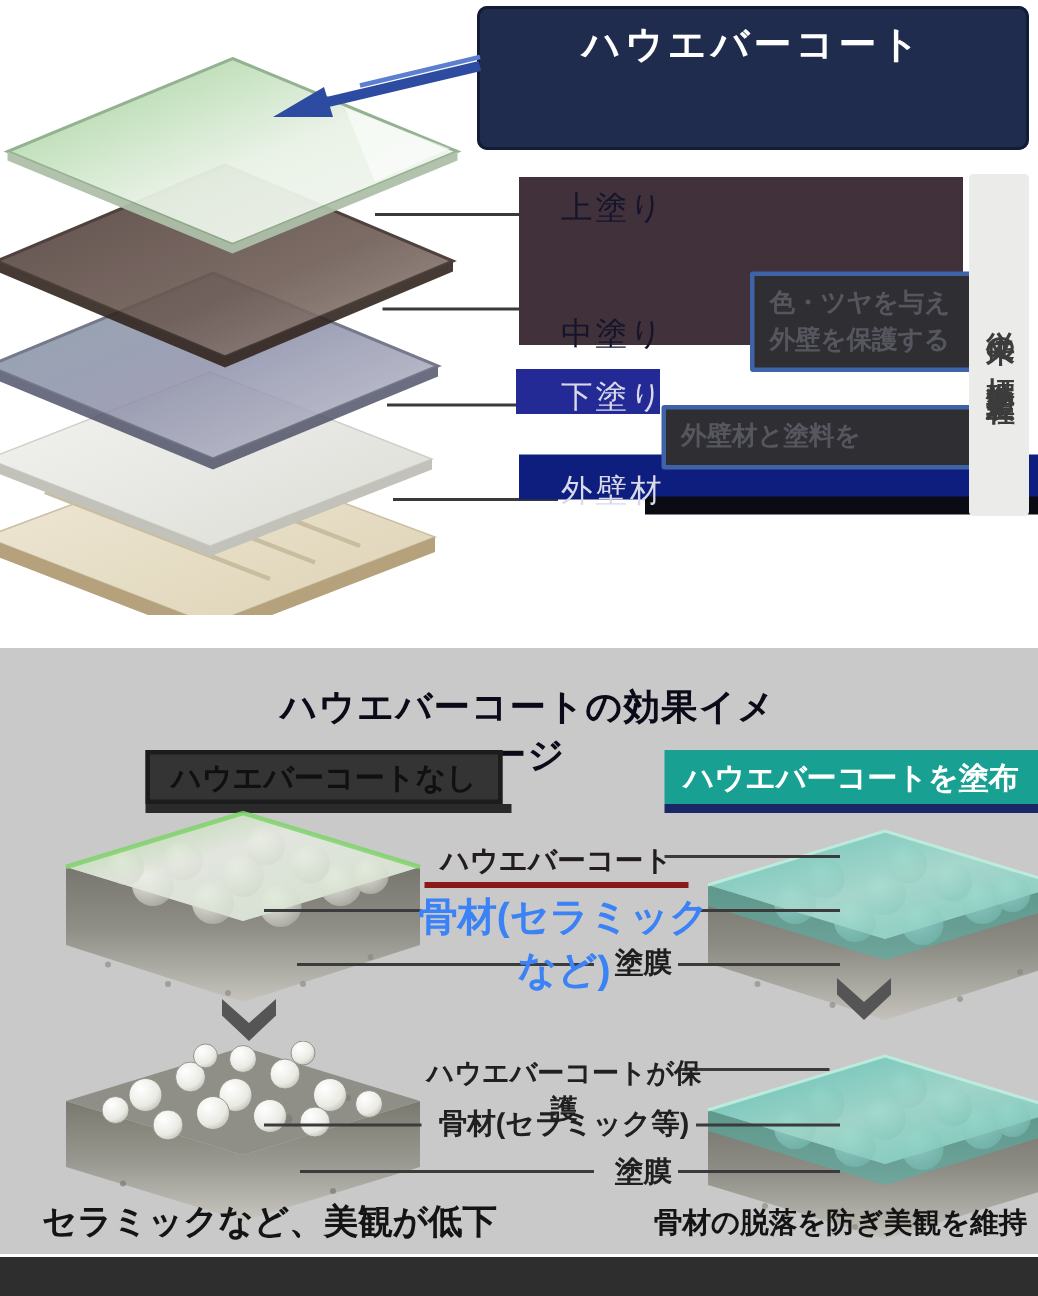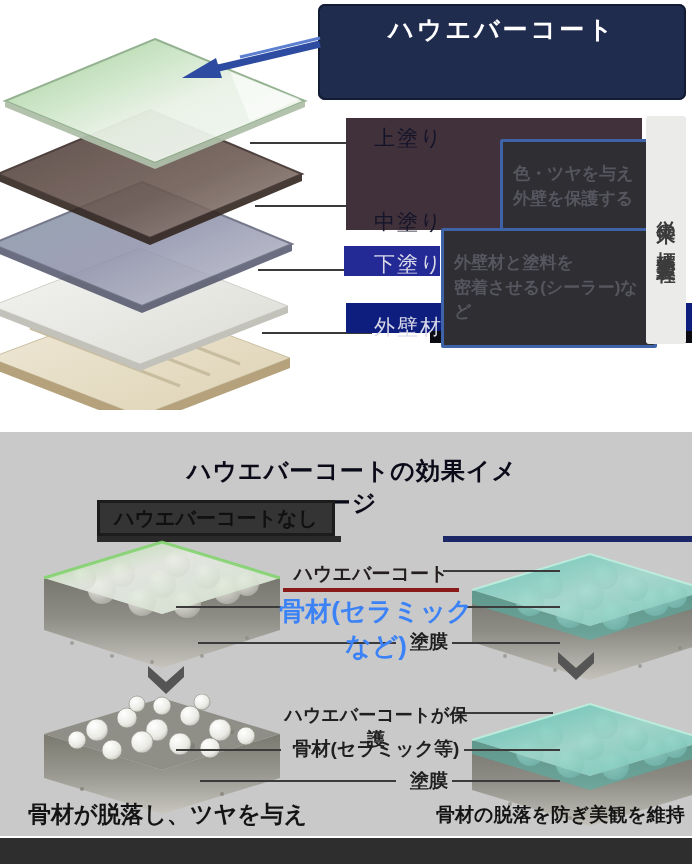--- a/index.html
+++ b/index.html
@@ -17,21 +17,21 @@
   .subtitle-text{color:#ffffff;font-size:19px;font-weight:bold;letter-spacing:1px;}
 
   
   .layer-label{width:80px;font-size:21px;font-weight:normal;color:#14142b;letter-spacing:2px;}
   .side-tab{left:646px;top:116px;width:40px;height:228px;background:#ebebe9;border-radius:3px;
             display:flex;align-items:center;justify-content:center;}
   .side-tab span{writing-mode:vertical-rl;font-size:19px;color:#3c3c3c;font-weight:bold;letter-spacing:3px;}
 
   
   .info-box{background:#2e2e33;border:3px solid #3f63a8;border-radius:2px;color:#56565f;
-            font-size:17px;font-weight:bold;line-height:1.45;padding:20px 10px;}
+            font-size:17px;font-weight:bold;line-height:1.45;padding:6px 10px;margin-top:42px;}
 
   
   .gray-bg{left:0;top:432px;width:692px;height:404px;background:#c9c9c9;}
   .section-title{left:178px;top:455px;width:348px;text-align:center;font-size:24px;
                  font-weight:bold;color:#0a0a18;letter-spacing:1px;}
   .left-label-box{left:97px;top:500px;width:238px;height:36px;background:#343434;
                   border:3px solid #1c1c1c;box-sizing:border-box;display:flex;align-items:center;
                   justify-content:center;color:#101010;font-size:20px;font-weight:bold;}
   .left-label-shadow{left:97px;top:536px;width:244px;height:6px;background:#2a2a2a;}
   .right-label-box{left:443px;top:500px;width:249px;height:36px;background:#18a092;display:flex;
@@ -130,21 +130,20 @@
   <div class="abs layer-label" style="left:374px;top:188px;margin-top:20px;">中塗り</div>
   <div class="abs layer-label" style="left:374px;top:250px;color:#d9d9e8;">下塗り</div>
   <div class="abs layer-label" style="left:374px;top:313px;color:#d9d9e8;">外壁材</div>
 
   <div class="abs info-box" style="left:500px;top:139px;width:126px;">
     <div>色・ツヤを与え</div>
     <div>外壁を保護する</div>
   </div>
   <div class="abs info-box" style="left:441px;top:228px;width:190px;">
     <div>外壁材と塗料を</div>
-    <div>密着させる(シーラー)など</div>
   </div>
 
   <div class="abs side-tab">
     <span>従来の標準塗装工程</span>
   </div>
 
   <div class="abs title-box">
     <div class="abs title-text">ハウエバーコート</div>
   </div>
 
@@ -156,20 +155,23 @@
 
   <div class="abs gray-bg"></div>
 
   <div class="abs section-title">ハウエバーコートの効果イメージ</div>
 
   <div class="abs left-label-box">
     <span>ハウエバーコートなし</span>
   </div>
   <div class="abs left-label-shadow"></div>
 
+  <div class="abs right-label-box">
+    <span>ハウエバーコートを塗布</span>
+  </div>
   <div class="abs right-label-shadow"></div>
 
   <svg class="abs" style="left:42px;top:538px;" width="240" height="132" viewBox="0 0 240 132">
     <defs>
       <linearGradient id="side1" x1="0" y1="0" x2="0" y2="1">
         <stop offset="0" stop-color="#77776f"></stop>
           <stop offset="0.45" stop-color="#8e8e86"></stop>
         <stop offset="1" stop-color="#c6c4bc"></stop>
       </linearGradient>
       <radialGradient id="sph1" cx="0.35" cy="0.3" r="0.9">
@@ -352,17 +354,17 @@
   </svg>
 
   <div class="abs anno anno-coat-top">ハウエバーコート</div>
   <div class="abs anno anno-agg-top">骨材(セラミックなど)</div>
   <div class="abs anno anno-film-top">塗膜</div>
 
   <div class="abs anno anno-coat-bot">ハウエバーコートが保護</div>
   <div class="abs anno anno-agg-bot">骨材(セラミック等)</div>
   <div class="abs anno anno-film-bot">塗膜</div>
 
-  <div class="abs caption-left">骨材が脱落し、ツヤを与え</div>
+  <div class="abs caption-left">セラミックなど、美観が低下</div>
   <div class="abs caption-right">骨材の脱落を防ぎ美観を維持</div>
 
   <div class="abs bottom-band"></div>
 </div>
 
 </body></html>

